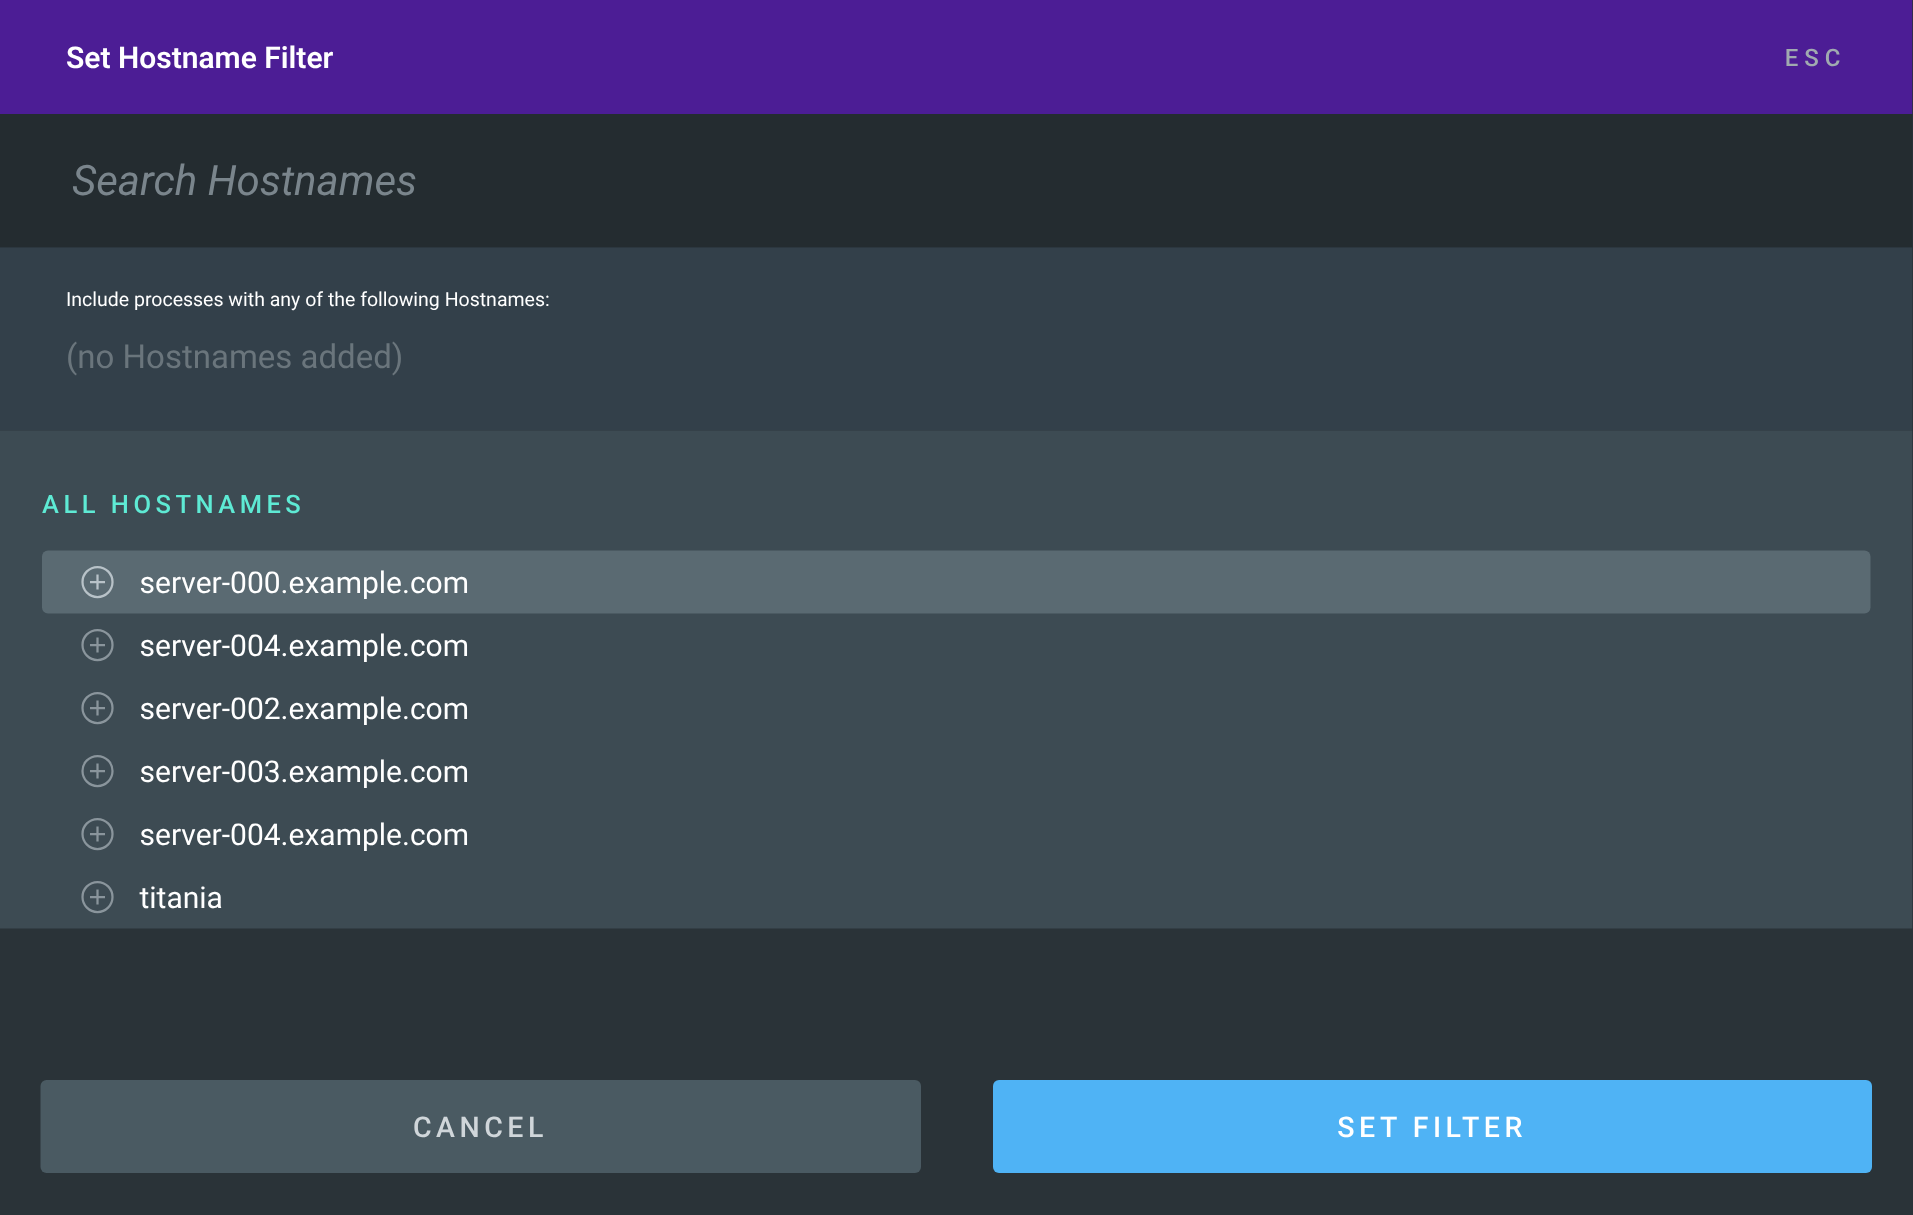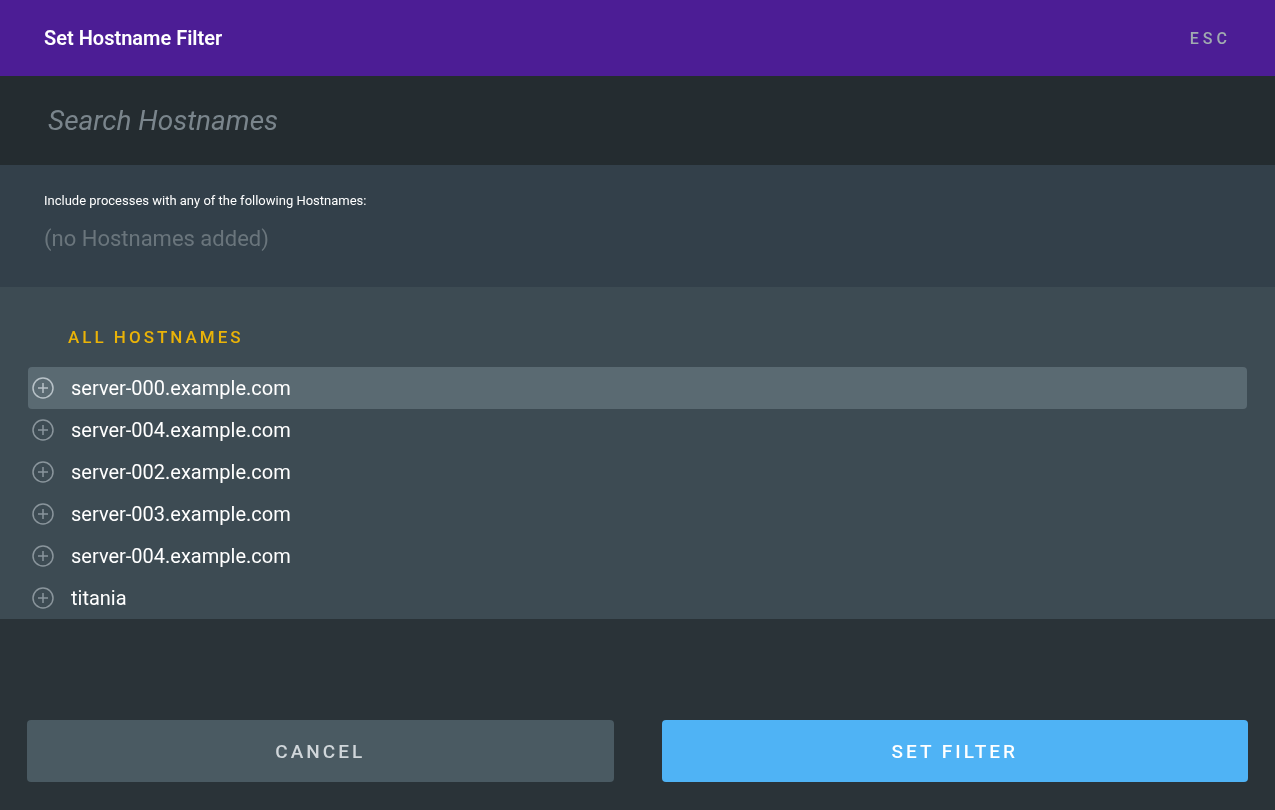--- a/index.html
+++ b/index.html
@@ -77,34 +77,34 @@
     }
     
     .hostnames-section {
       background: #3d4b53;
       padding: 40px 0 0 0;
     }
     
     .section-header {
       font-size: 17px;
       font-weight: 500;
-      color: #eab308;
+      color: #5eead4;
       letter-spacing: 3px;
-      padding: 0 68px;
+      padding: 0 28px;
       margin-bottom: 20px;
     }
     
     .hostname-list {
       padding: 0 28px;
     }
     
     .hostname-item {
       display: flex;
       align-items: flex-start;
-      padding: 9px 3px;
+      padding: 9px 25px;
       border-radius: 4px;
       cursor: pointer;
       gap: 16px;
     }
     
     .hostname-item.highlighted {
       background: #5a6a72;
     }
     
     .add-icon {

